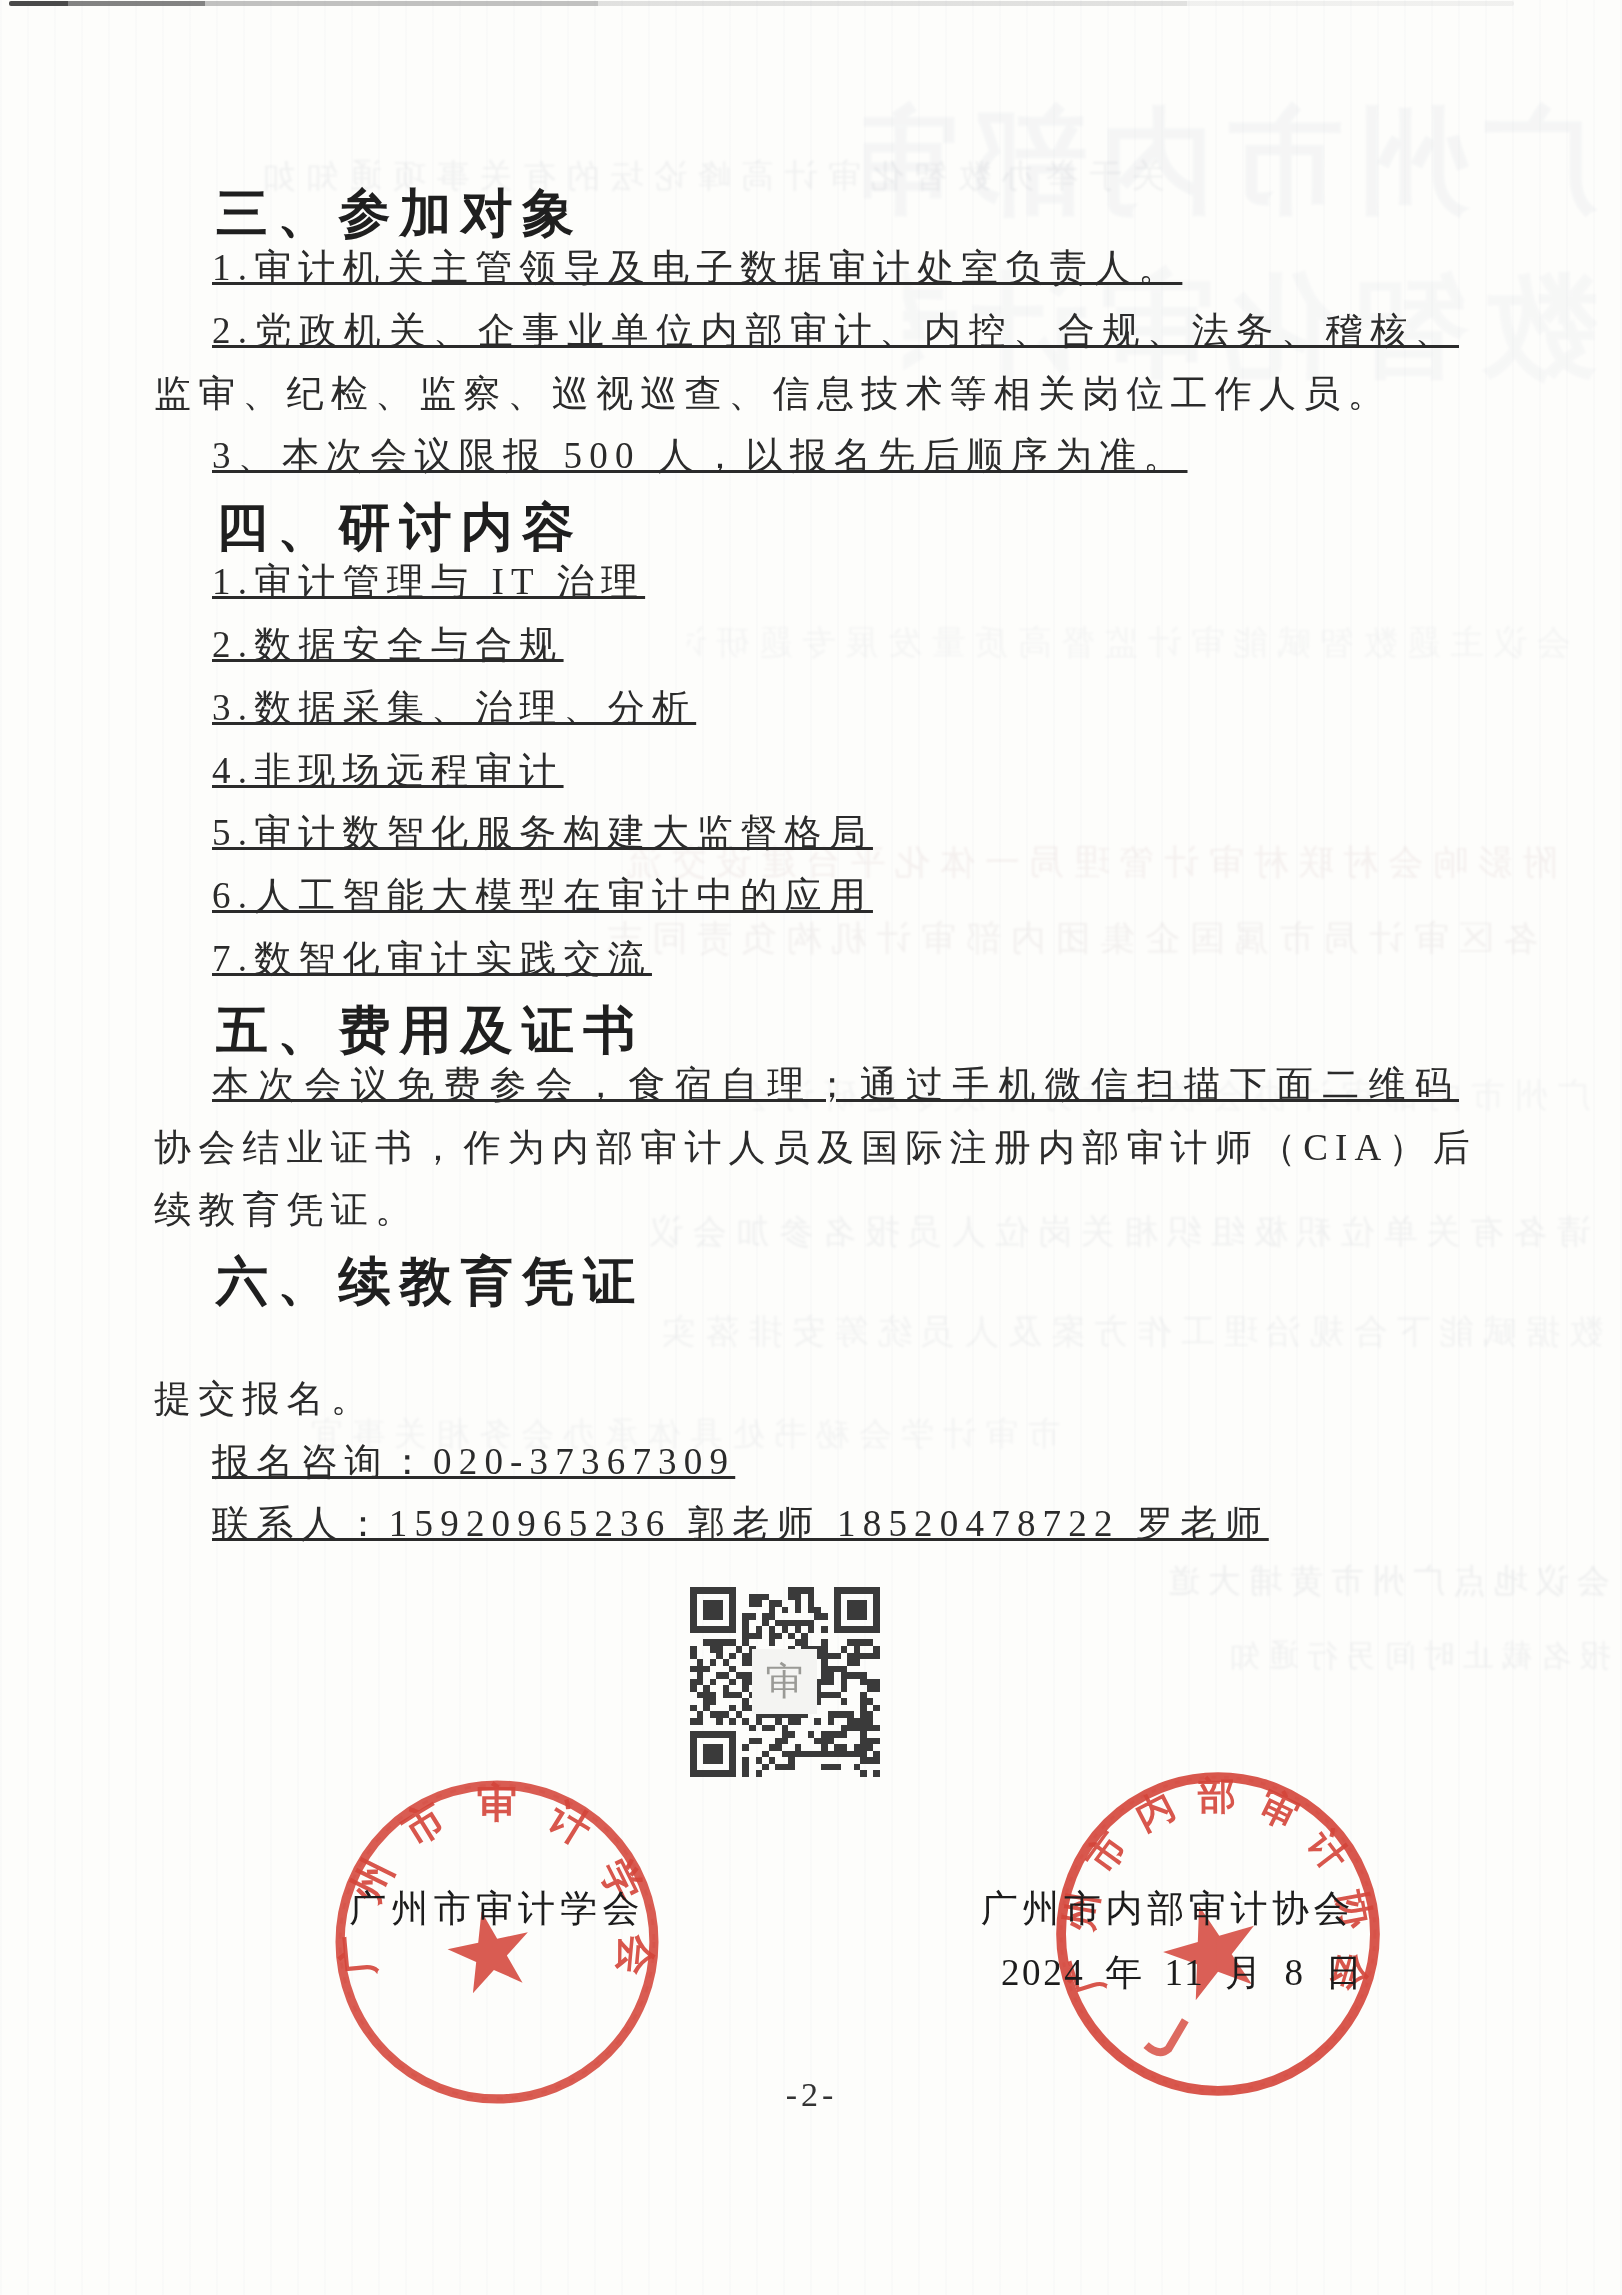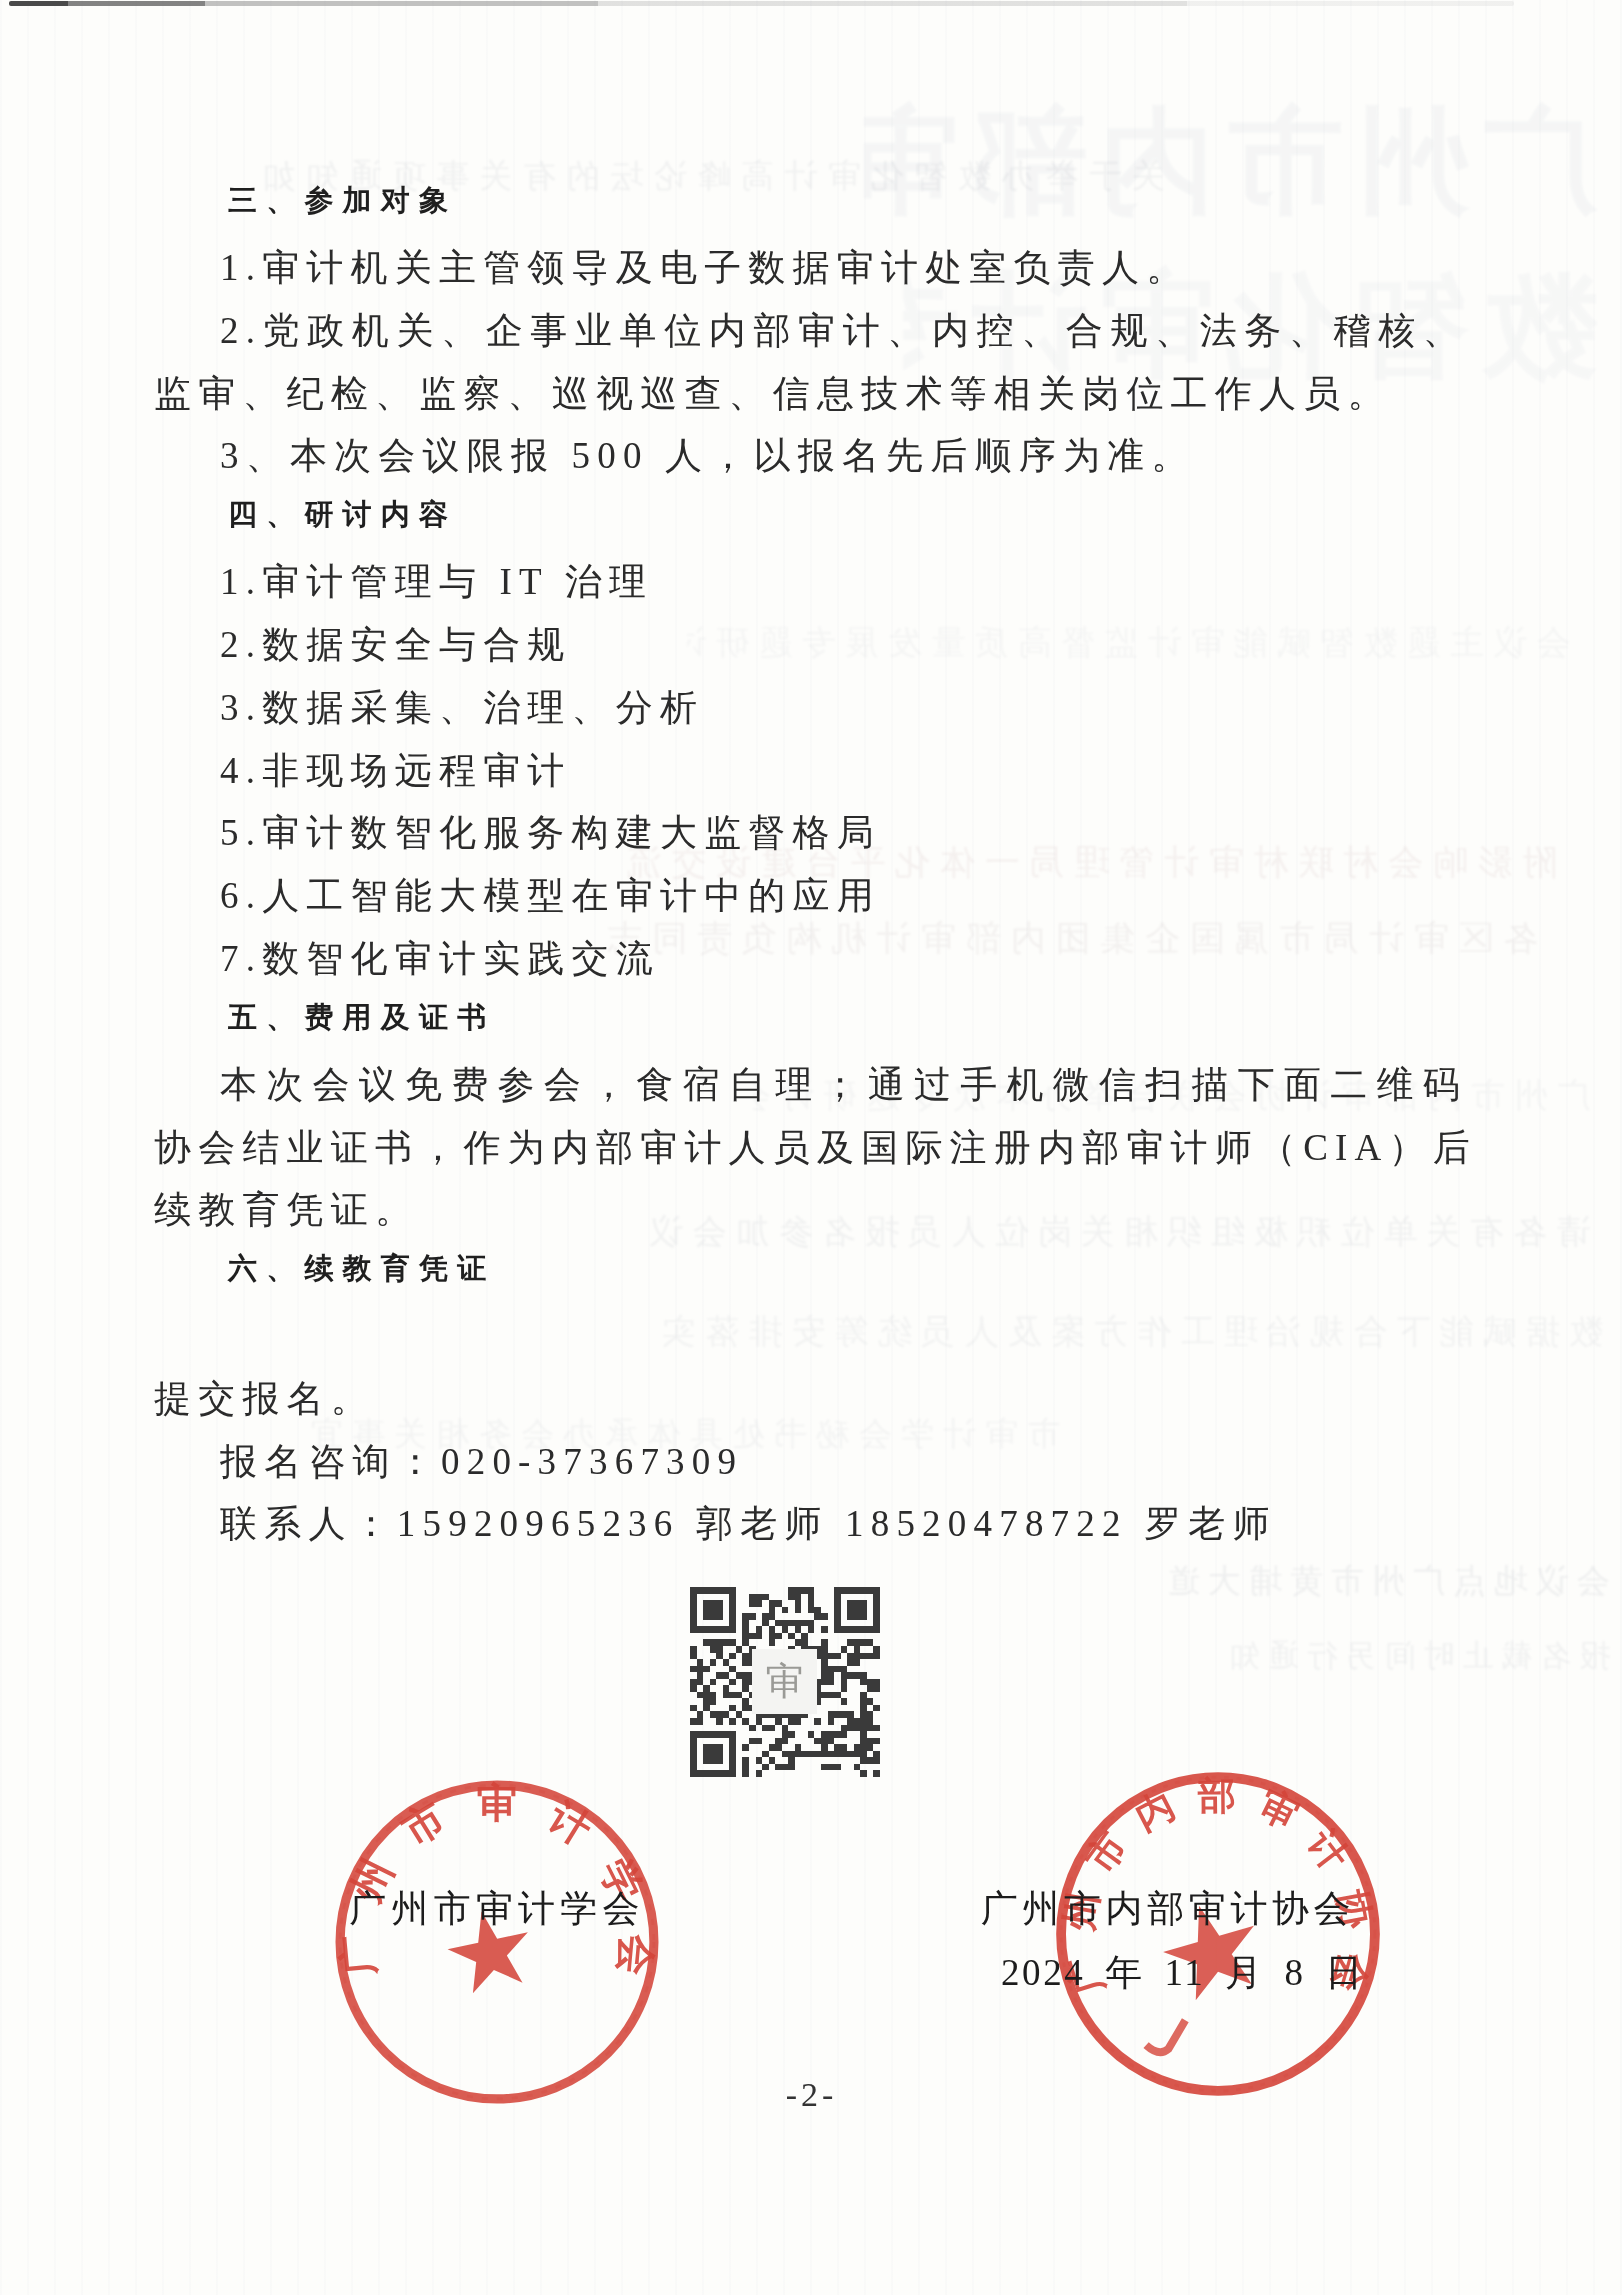--- a/index.html
+++ b/index.html
@@ -19,25 +19,25 @@
     background:linear-gradient(90deg,#4a4a4a 0 59px,rgba(90,90,90,.75) 59px 196px,
       rgba(120,120,120,.45) 196px 589px,rgba(140,140,140,.25) 589px 1178px,rgba(150,150,150,.12) 1178px 100%);
     border-radius:2px;
   }
   .ln{
     position:absolute;
     font-size:37px;line-height:1.18;letter-spacing:7.2px;
     white-space:pre;
   }
   .flush{left:154px;}
-  .indent{left:220px;}
+  .indent{left:212px;text-decoration:underline;}
   .heading{
-    left:228px;
+    left:216px;
     font-family:"Liberation Sans","DejaVu Sans",sans-serif;
-    font-weight:bold;font-size:29px;letter-spacing:9.2px;color:#1f1f1f;
+    font-weight:bold;font-size:52px;letter-spacing:9.2px;color:#1f1f1f;
   }
   .fill{width:1247px;text-align:justify;text-align-last:justify;}
   .fill2{width:1309px;text-align:justify;text-align-last:justify;}
   .page-num{
     position:absolute;top:2076px;left:746px;width:131px;text-align:center;
     font-size:34px;letter-spacing:3.9px;color:#333;
   }
   
   .ghost{
     position:absolute;

